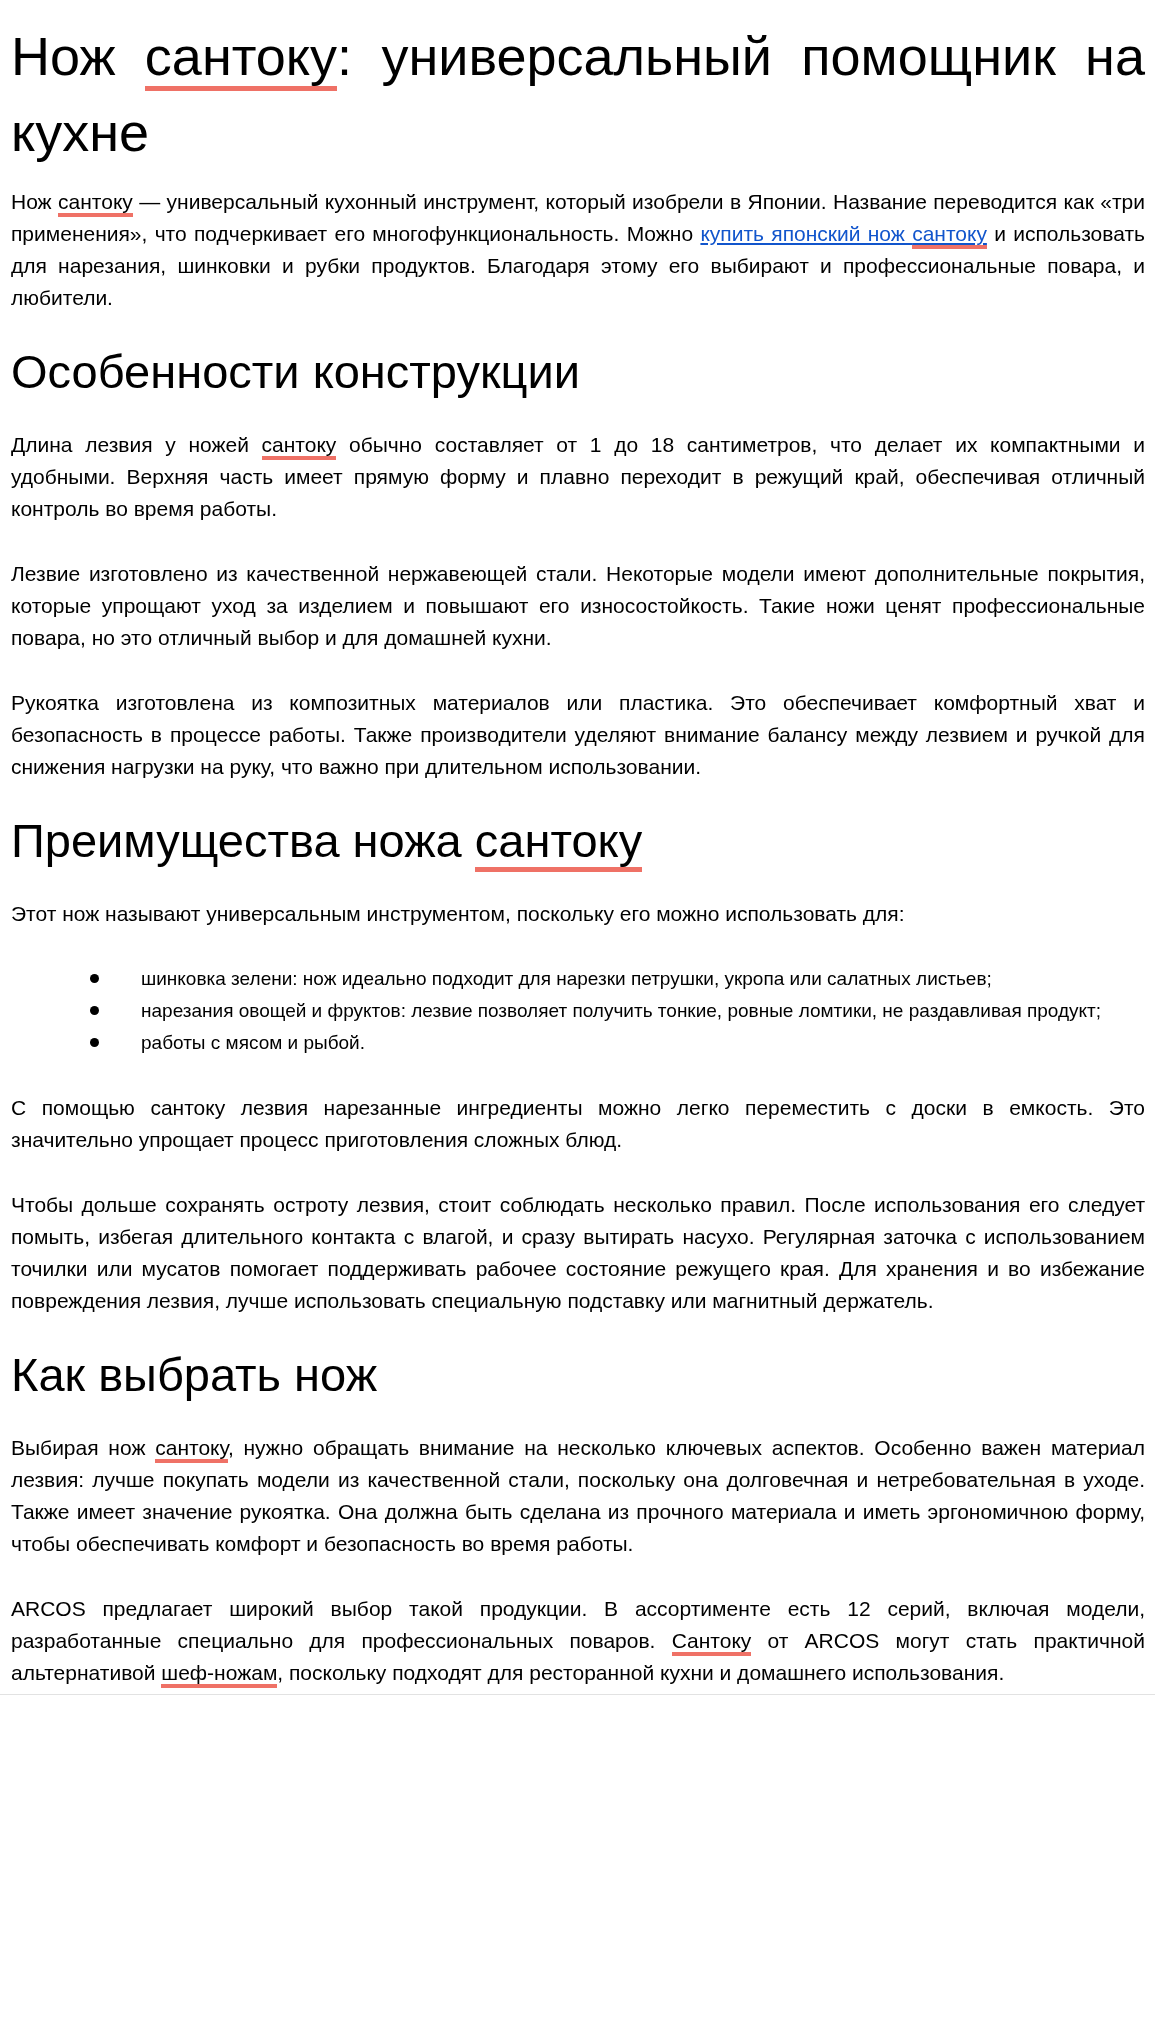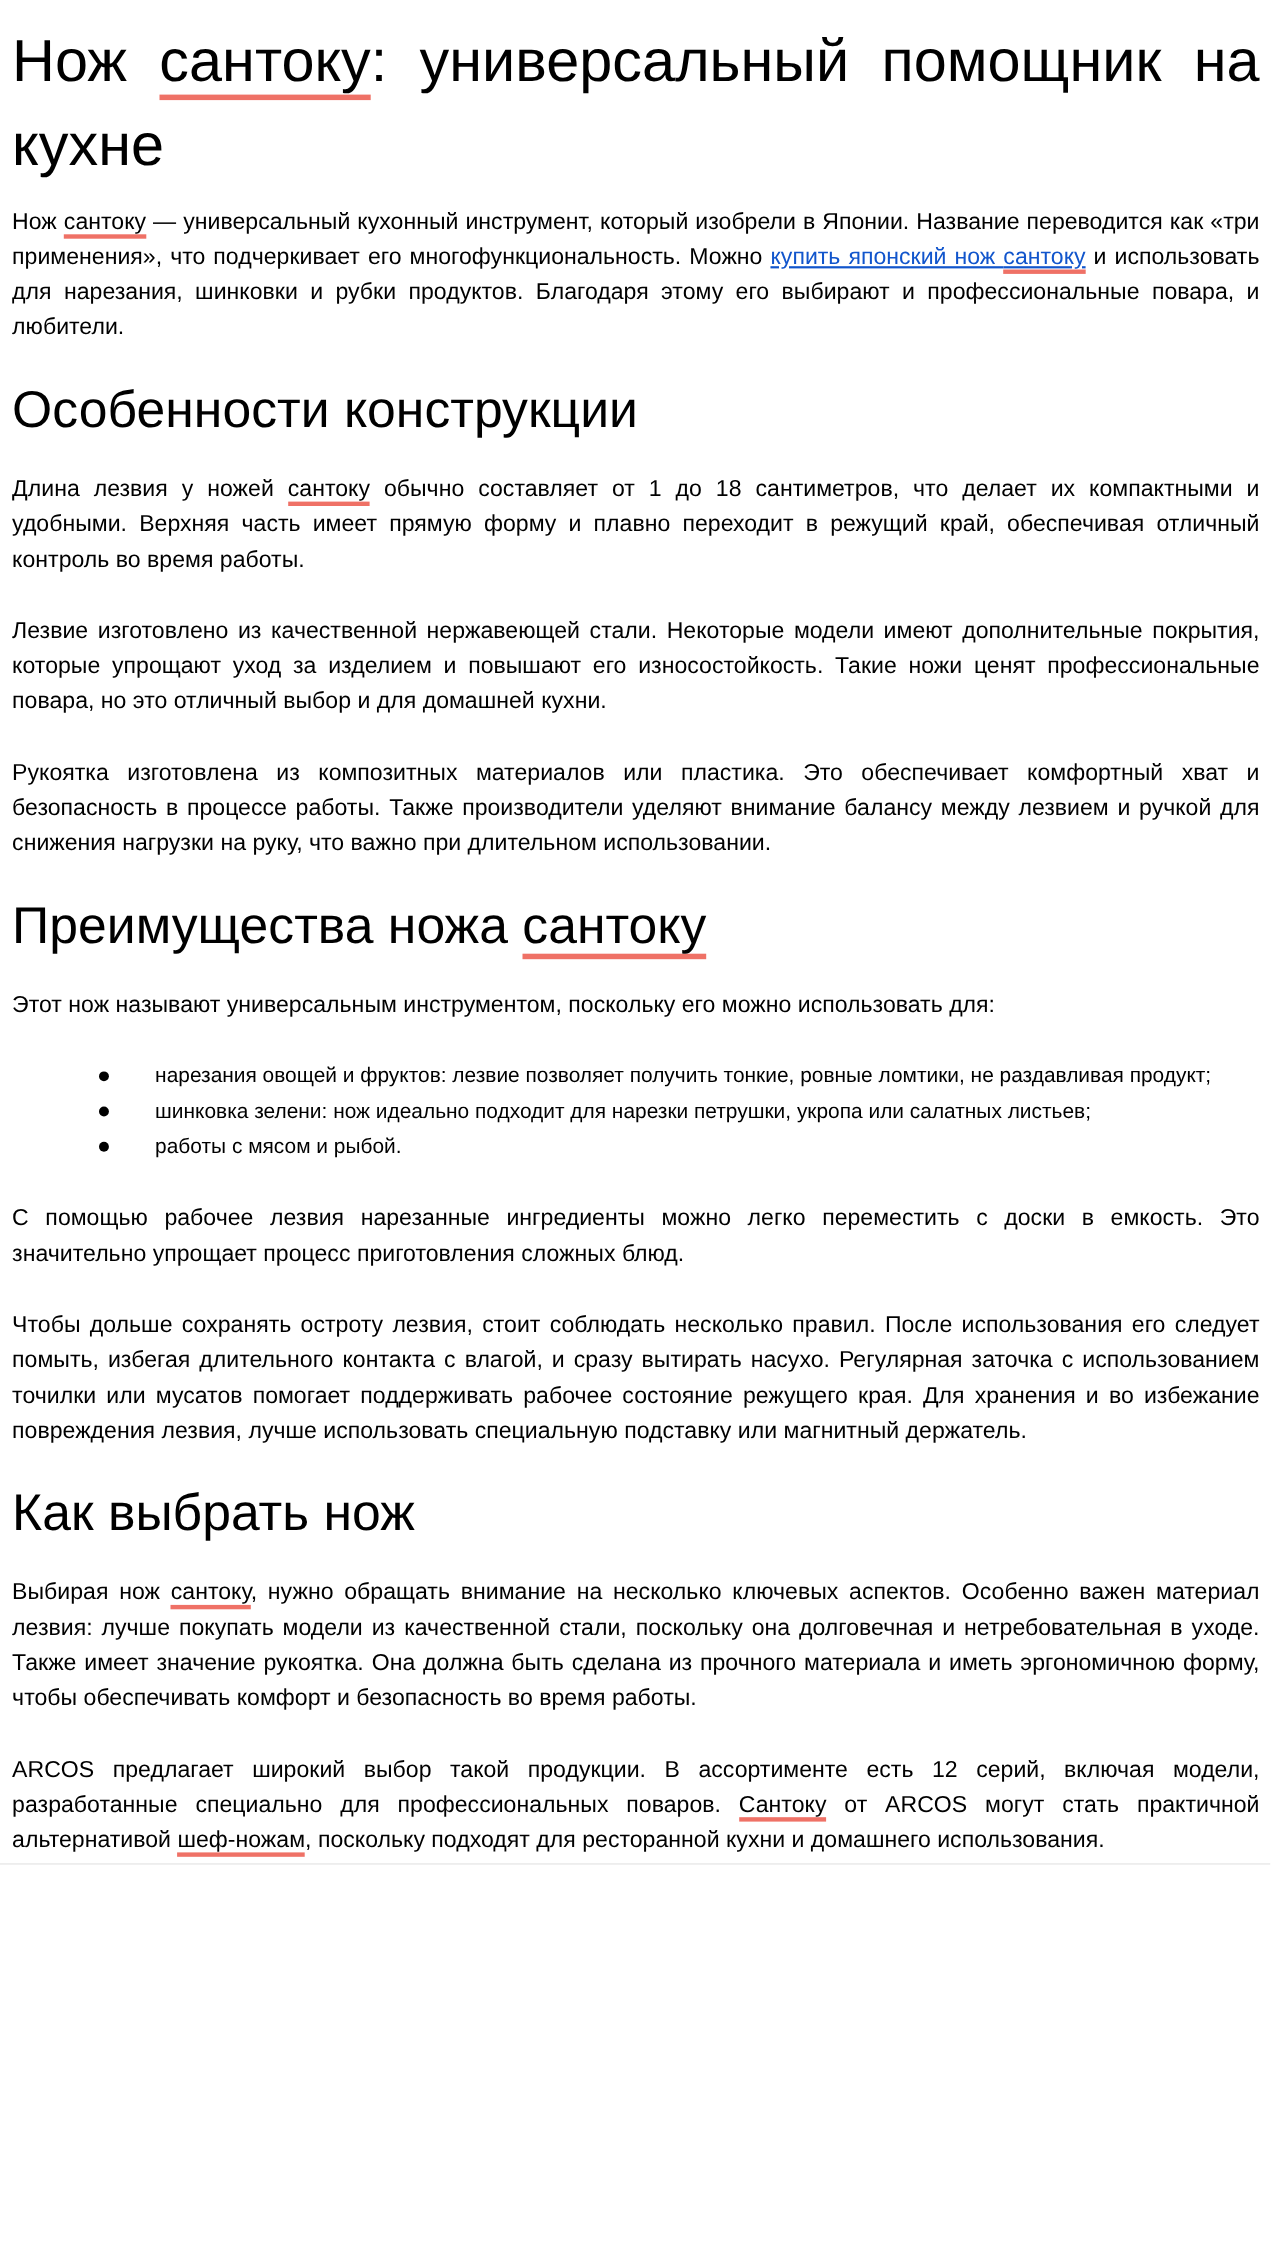--- a/index.html
+++ b/index.html
@@ -66,26 +66,26 @@
 
   <p>Лезвие изготовлено из качественной нержавеющей стали. Некоторые модели имеют дополнительные покрытия, которые упрощают уход за изделием и повышают его износостойкость. Такие ножи ценят профессиональные повара, но это отличный выбор и для домашней кухни.</p>
 
   <p>Рукоятка изготовлена из композитных материалов или пластика. Это обеспечивает комфортный хват и безопасность в процессе работы. Также производители уделяют внимание балансу между лезвием и ручкой для снижения нагрузки на руку, что важно при длительном использовании.</p>
 
   <h2><span>Преимущества ножа </span><span class="misspell">сантоку</span></h2>
 
   <p>Этот нож называют универсальным инструментом, поскольку его можно использовать для:</p>
 
   <ul>
+    <li>шинковка зелени: нож идеально подходит для нарезки петрушки, укропа или салатных листьев;</li>
     <li>нарезания овощей и фруктов: лезвие позволяет получить тонкие, ровные ломтики, не раздавливая продукт;</li>
-    <li>шинковка зелени: нож идеально подходит для нарезки петрушки, укропа или салатных листьев;</li>
     <li>работы с мясом и рыбой.</li>
   </ul>
 
-  <p>С помощью рабочее лезвия нарезанные ингредиенты можно легко переместить с доски в емкость. Это значительно упрощает процесс приготовления сложных блюд.</p>
+  <p>С помощью сантоку лезвия нарезанные ингредиенты можно легко переместить с доски в емкость. Это значительно упрощает процесс приготовления сложных блюд.</p>
 
   <p>Чтобы дольше сохранять остроту лезвия, стоит соблюдать несколько правил. После использования его следует помыть, избегая длительного контакта с влагой, и сразу вытирать насухо. Регулярная заточка с использованием точилки или мусатов помогает поддерживать рабочее состояние режущего края. Для хранения и во избежание повреждения лезвия, лучше использовать специальную подставку или магнитный держатель.</p>
 
   <h2>Как выбрать нож</h2>
 
   <p><span>Выбирая нож </span><span class="misspell">сантоку</span><span>, нужно обращать внимание на несколько ключевых аспектов. Особенно важен материал лезвия: лучше покупать модели из качественной стали, поскольку она долговечная и нетребовательная в уходе. Также имеет значение рукоятка. Она должна быть сделана из прочного материала и иметь эргономичною форму, чтобы обеспечивать комфорт и безопасность во время работы.</span></p>
 
 
   <p><span>ARCOS предлагает широкий выбор такой продукции. В ассортименте есть 12 серий, включая модели, разработанные специально для профессиональных поваров. </span><span class="misspell">Сантоку</span><span> от ARCOS могут стать практичной альтернативой </span><span class="misspell">шеф-ножам</span><span>, поскольку подходят для ресторанной кухни и домашнего использования.</span></p>
 

